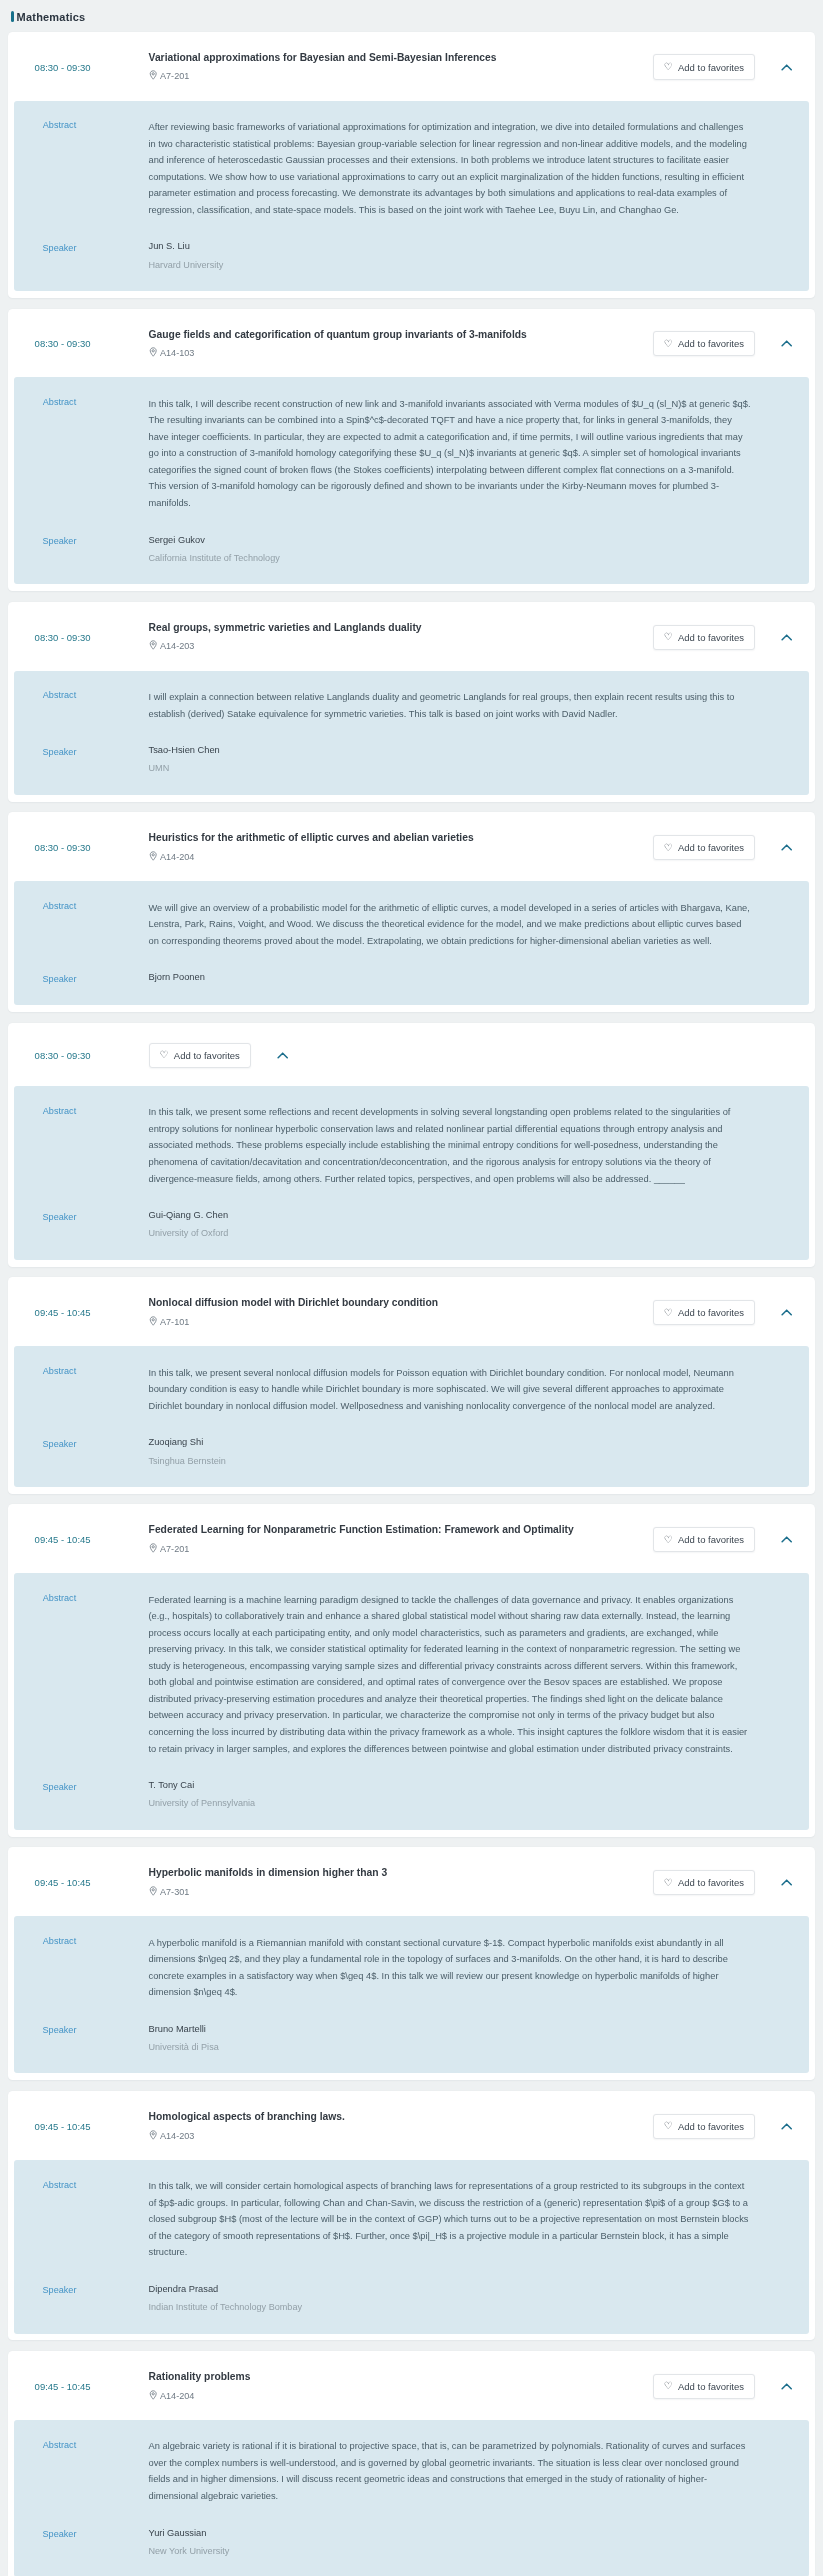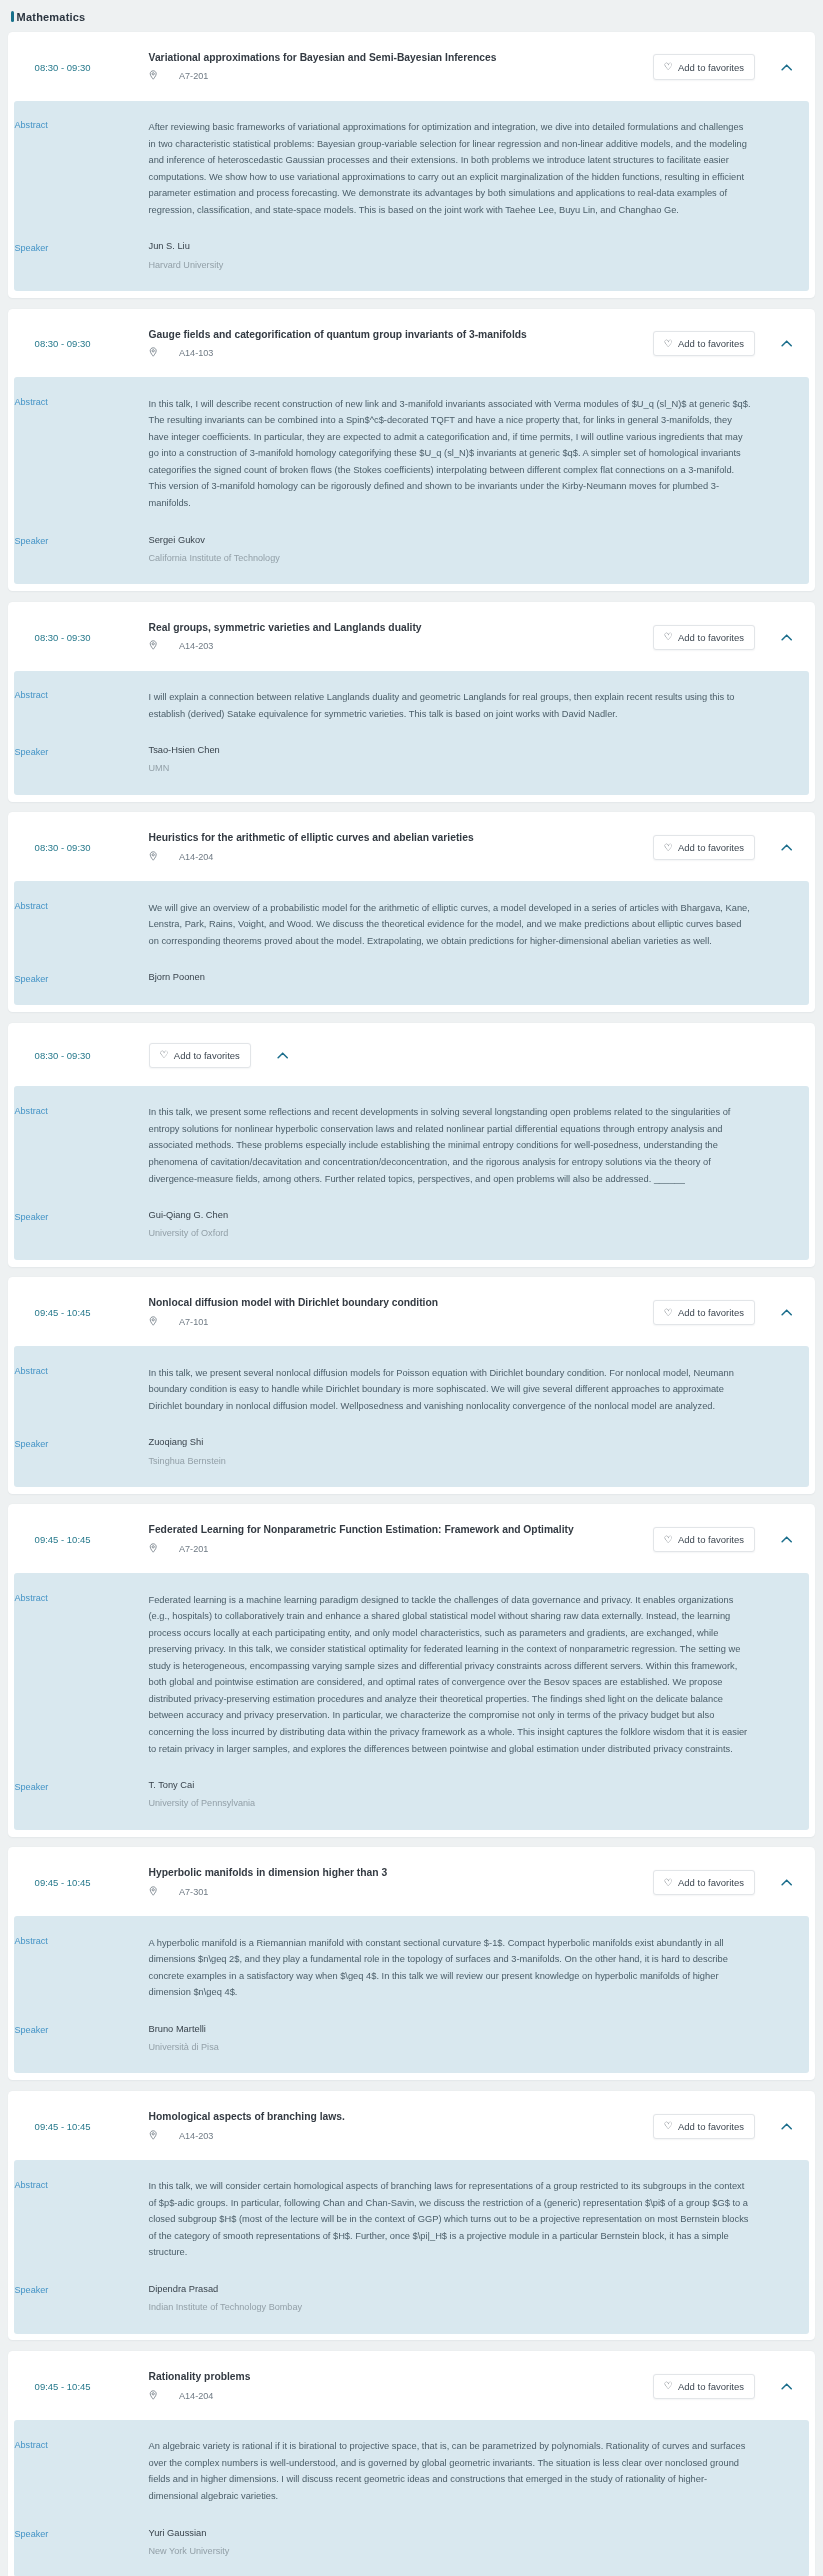--- a/index.html
+++ b/index.html
@@ -53,21 +53,21 @@
   .head-main { flex: 1 1 auto; min-width: 0; }
   .title {
     font-size: 10.3px;
     font-weight: 600;
     color: #333a42;
   }
   .loc {
     margin-top: 7.6px;
     display: flex;
     align-items: center;
-    gap: 22px;
+    gap: 3px;
     font-size: 9.1px;
     color: #6f7a84;
   }
   .head-actions {
     display: flex;
     align-items: center;
     flex: 0 0 auto;
     padding-right: 20px;
   }
   .fav-btn {
@@ -96,21 +96,21 @@
 
   .card-body {
     margin: 0 6.9px;
     background: #d9e8ef;
     border-radius: 3px;
     padding: 18.3px 0 21.3px 0;
   }
   .row { display: flex; }
   .label {
     flex: 0 0 134px;
-    text-align: left;
+    text-align: center;
     padding-right: 44px;
     font-size: 9.1px;
     color: #4393c6;
     padding-top: 1.5px;
   }
   .abstract-text {
     flex: 1 1 auto;
     padding-right: 56px;
     font-size: 9.3px;
     line-height: 1.78;

